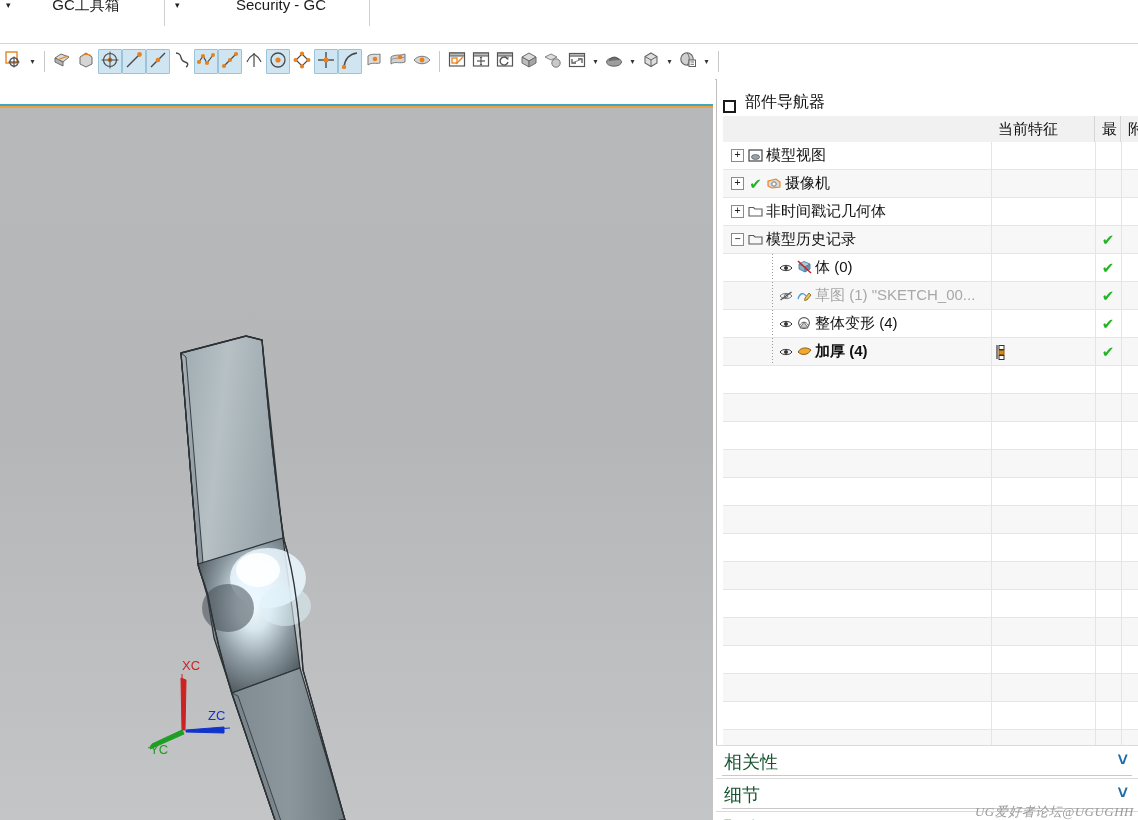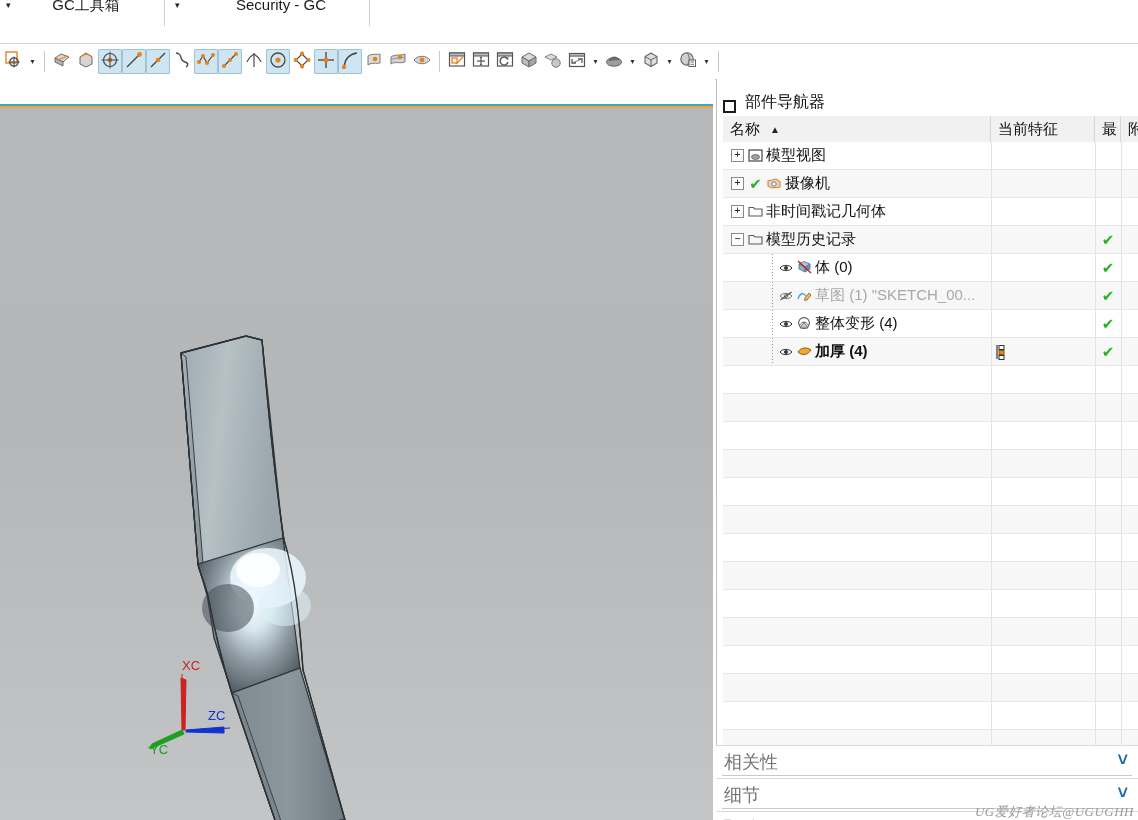--- a/index.html
+++ b/index.html
@@ -85,21 +85,21 @@
   .hscroll{position:absolute;left:6px;top:713px;width:416px;height:24px;background:#f4f4f4;
            border:1px solid #cdcdcd;box-sizing:border-box;display:flex;align-items:center;}
   .hs-arrow{width:28px;height:22px;display:flex;align-items:center;justify-content:center;
             color:#4a4a4a;font-size:15px;font-weight:bold;flex:0 0 auto;}
   .hs-track{position:relative;flex:1 1 auto;height:22px;background:#f4f4f4;}
   .hs-thumb{position:absolute;left:0;top:0;height:22px;width:302px;background:#c7c7c7;}
 
   
   .sect{position:absolute;left:716px;width:422px;height:32px;background:#fff;
         border-top:1px solid #dadada;}
-  .sect .slabel{position:absolute;left:8px;top:4px;font-size:18px;color:#737373;}
+  .sect .slabel{position:absolute;left:8px;top:4px;font-size:18px;color:#14532d;}
   .sect .schev{position:absolute;right:10px;top:4px;font-size:18px;color:#1d6ea8;font-weight:bold;}
   .sect .sunderline{position:absolute;left:6px;right:6px;bottom:2px;height:1px;background:#c9c9c9;}
 
   .watermark{position:absolute;right:4px;top:803px;font-size:13px;color:#9a9a9a;
              font-family:"Liberation Serif","DejaVu Serif",serif;font-style:italic;
              letter-spacing:.5px;white-space:nowrap;}
 </style>
 </head>
 <body>
 
@@ -406,24 +406,20 @@
 
   <div class="pnav">
 
     <div class="pnav-title">
       <span class="chk"></span>
       <span class="ttxt">部件导航器</span>
     </div>
 
     <div class="tbl">
       <div class="thead" id="tree-head">
-          <div class="th" style="left: 0px; width: 268px;">
-            <span>名称</span>
-            <span class="sortarrow">▲</span>
-          </div>
           <div class="th" style="left: 268px; width: 104px; text-align: right;">
             <span>当前特征</span>
           </div>
           <div class="th" style="left: 372px; width: 26px;">
             <span>最</span>
           </div>
           <div class="th" style="left: 398px; width: 18px;">
             <span>附</span>
           </div>
         </div>

